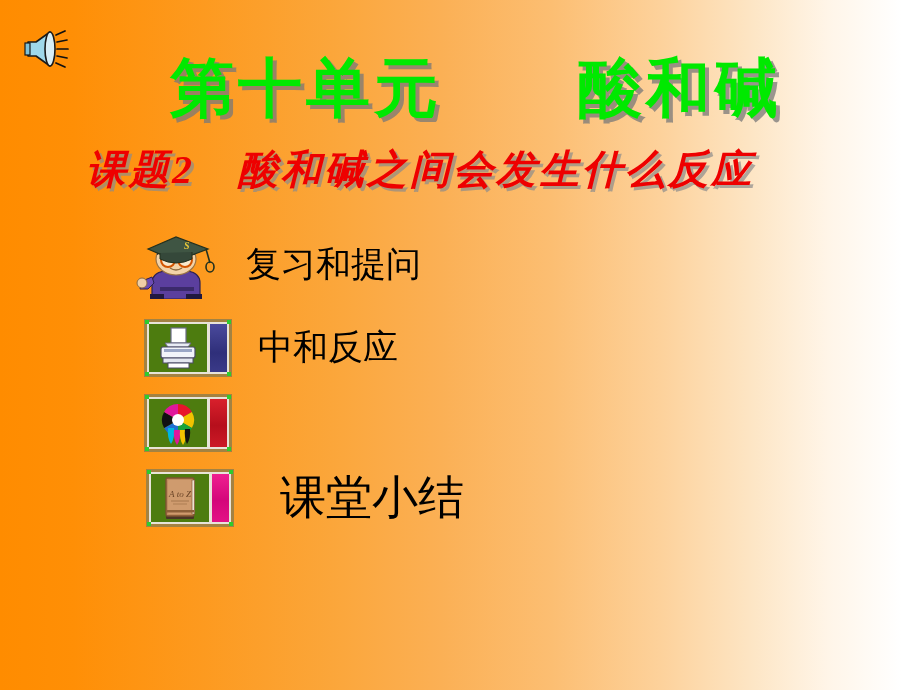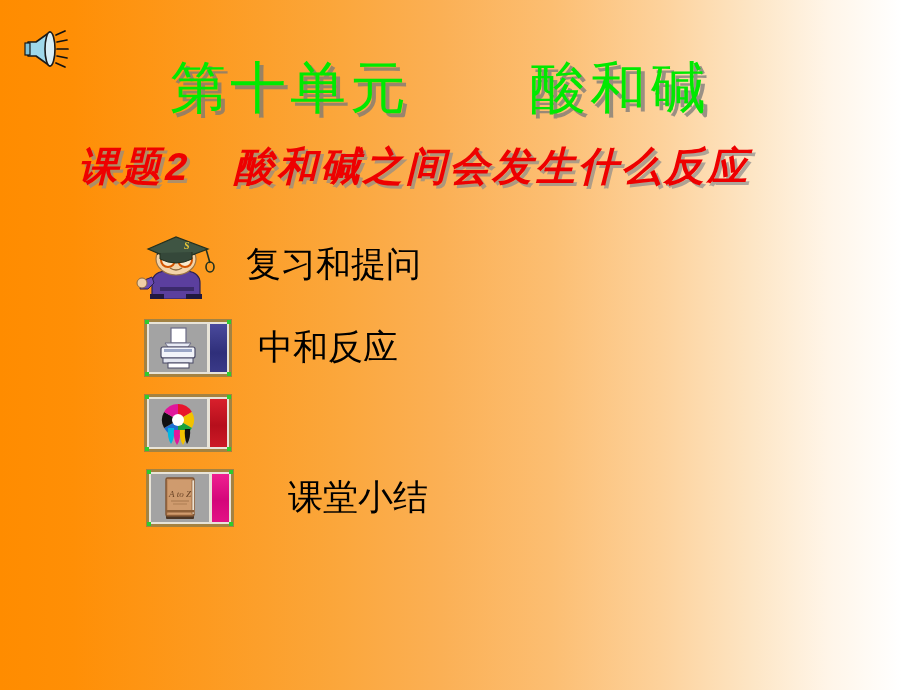--- a/index.html
+++ b/index.html
@@ -42,36 +42,36 @@
   }
 
   
   #main-title {
     position: absolute;
     left: 170px;
     top: 48px;
     width: 640px;
     height: 80px;
     font-family: "DejaVu Sans", "Liberation Sans", sans-serif;
-    font-size: 56px;
+    font-size: 64px;
     line-height: 80px;
-    font-weight: 400;
+    font-weight: 700;
     color: #00e900;
     letter-spacing: 4px;
     white-space: pre;
     text-shadow: 4px 4px 0 rgba(120,120,120,0.75);
   }
 
   #sub-title {
     position: absolute;
-    left: 78px;
+    left: 86px;
     top: 142px;
     width: 760px;
     height: 56px;
-    font-family: Liberation Mono, monospace;
+    font-family: Liberation Serif, serif;
     font-size: 40px;
     line-height: 56px;
     font-weight: bold;
     font-style: italic;
     color: #ee0000;
     letter-spacing: 3px;
     white-space: pre;
     text-shadow: 3px 3px 0 rgba(140,140,140,0.7);
   }
 
@@ -112,36 +112,36 @@
   .agenda-label {
     font-family: "Liberation Serif", "DejaVu Serif", serif;
     font-size: 34px;
     line-height: 40px;
     color: #000000;
     white-space: pre;
   }
   .r0 .agenda-label { margin-left: 8px; font-size: 35px; }
   .r1 .agenda-label { margin-left: 10px; font-size: 35px; }
   .r2 .agenda-label { margin-left: 22px; font-size: 35px; }
-  .r3 .agenda-label { margin-left: 38px; font-size: 35px; }
+  .r3 .agenda-label { margin-left: 30px; font-size: 46px; }
 
   
   .pic-frame {
     position: relative;
     width: 88px;
     height: 58px;
     box-sizing: border-box;
     border: 3px solid #a38242;
     background: #e8e4d8;
     padding: 2px;
     display: flex;
   }
   .pic-frame .pic-white {
     flex: 1 1 auto;
-    background: #a3a3a3;
+    background: #4d7c0f;
     position: relative;
     overflow: hidden;
     display: flex;
     align-items: center;
     justify-content: center;
   }
   .pic-frame .pic-strip {
     width: 17px;
     min-width: 17px;
     margin-left: 3px;

